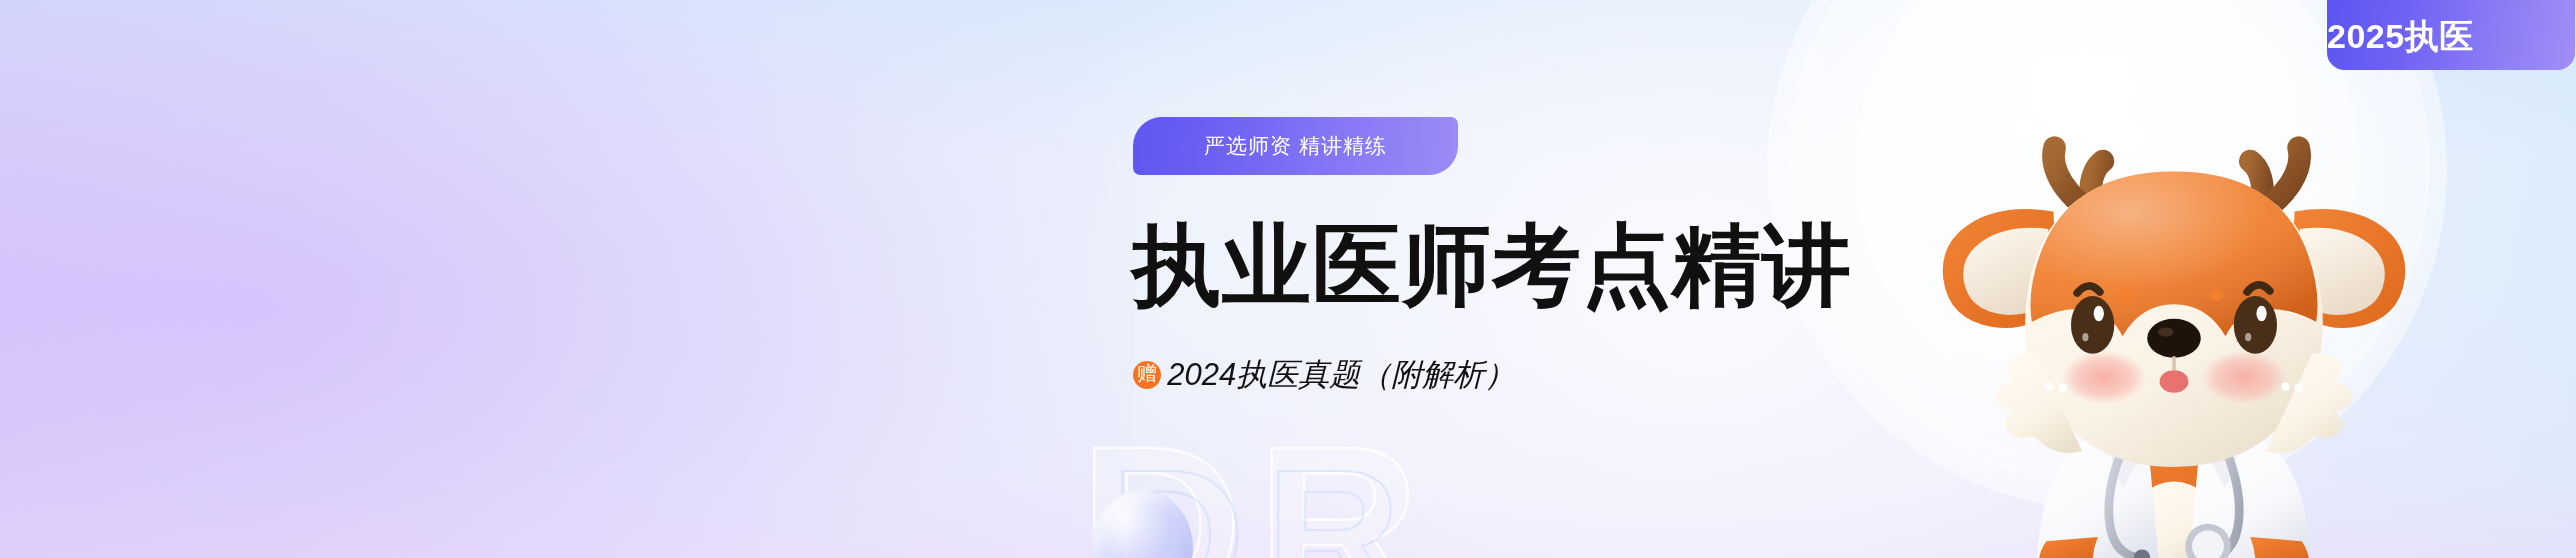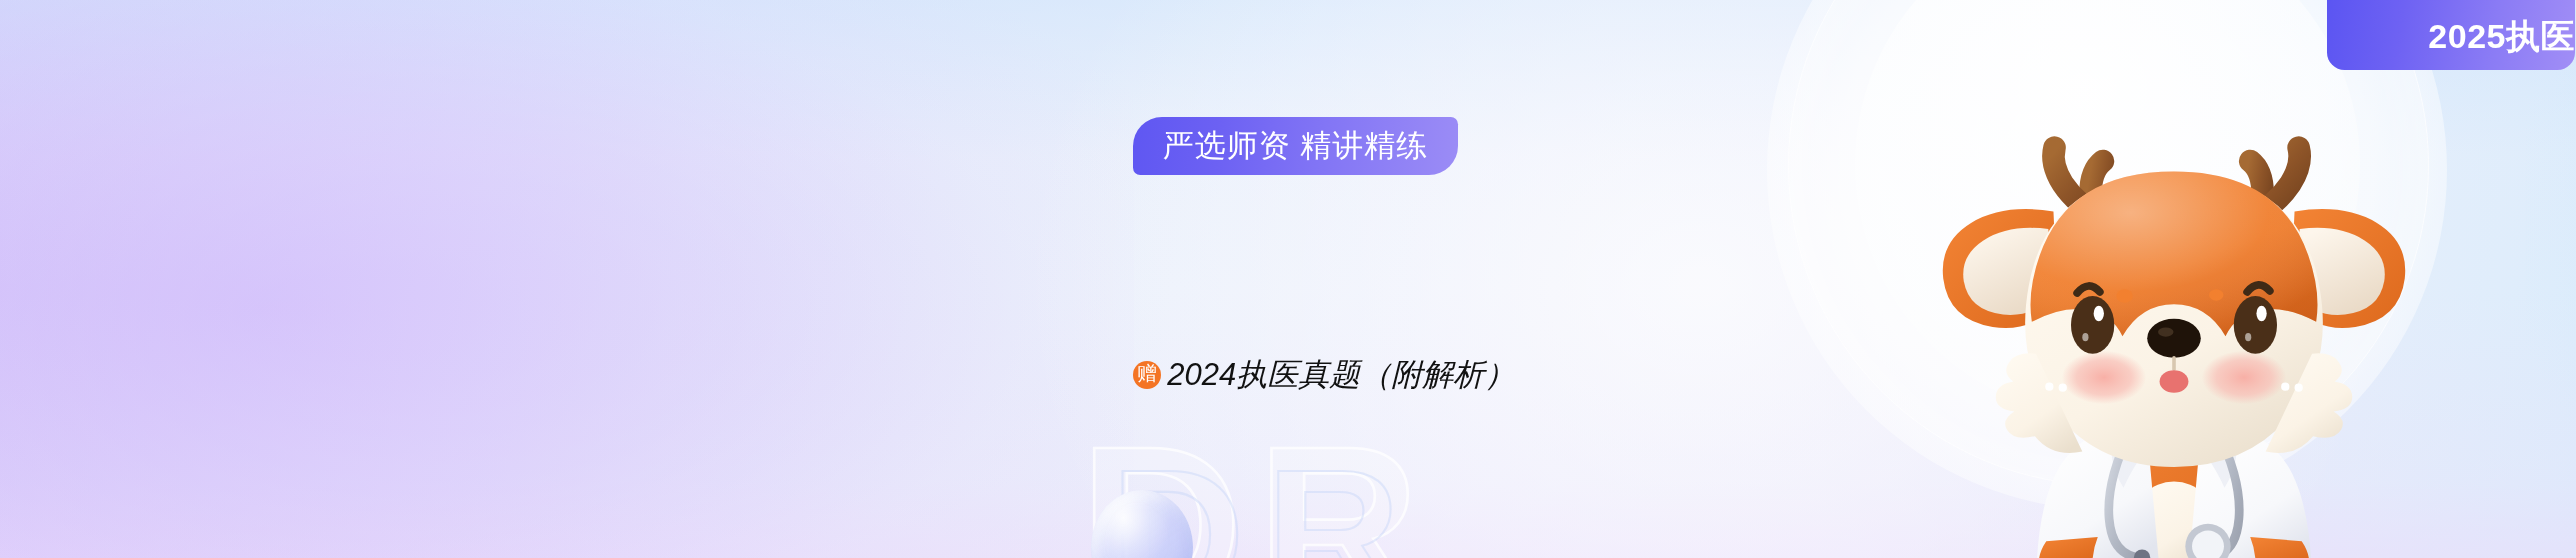--- a/index.html
+++ b/index.html
@@ -169,21 +169,21 @@
   .year-tag {
     position: absolute;
     left: 2327px;
     top: -1px;
     width: 248px;
     height: 71px;
     border-radius: 0 0 17.5px 17.5px;
     background: linear-gradient(100deg, #5b55f2 0%, #6e62f3 30%, #8a7bf5 66%, #a18ef6 100%);
     display: flex;
     align-items: center;
-    justify-content: flex-end;
+    justify-content: flex-start;
   }
   .year-tag-label {
     color: #ffffff;
     font-size: 34px;
     font-weight: bold;
     letter-spacing: 0.5px;
     line-height: 1;
     padding-top: 3.1px;
   }
 
@@ -195,21 +195,21 @@
     width: 325px;
     height: 58px;
     border-radius: 29px 7.2px 29px 7.2px;
     background: linear-gradient(95deg, #5f57f2 0%, #6c61f3 26%, #8275f5 58%, #9b8cf6 100%);
     display: flex;
     align-items: center;
     justify-content: center;
   }
   .eyebrow-label {
     color: #ffffff;
-    font-size: 31px;
+    font-size: 21px;
     font-weight: normal;
     letter-spacing: 1px;
     line-height: 1;
     padding-bottom: 1px;
     white-space: nowrap;
   }
 
   
   .headline {
     position: absolute;
@@ -290,20 +290,21 @@
   <div class="bubble"></div>
 
   <div class="year-tag">
     <span class="year-tag-label">2025执医</span>
   </div>
 
   <div class="eyebrow">
     <span class="eyebrow-label">严选师资 精讲精练</span>
   </div>
 
+  <div class="headline">执业医师考点精讲</div>
 
   <div class="gift-line">
     <span class="gift-badge">
       <span class="gift-badge-label">赠</span>
     </span>
     <span class="gift-text">2024执医真题（附解析）</span>
   </div>
 
   <div class="mascot">
     <svg viewBox="0 0 1060 1024" xmlns="http://www.w3.org/2000/svg" aria-hidden="true">

